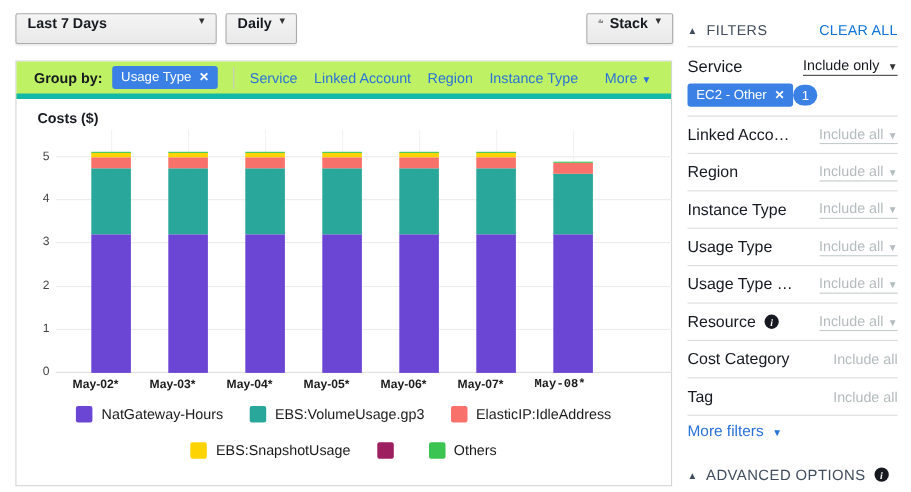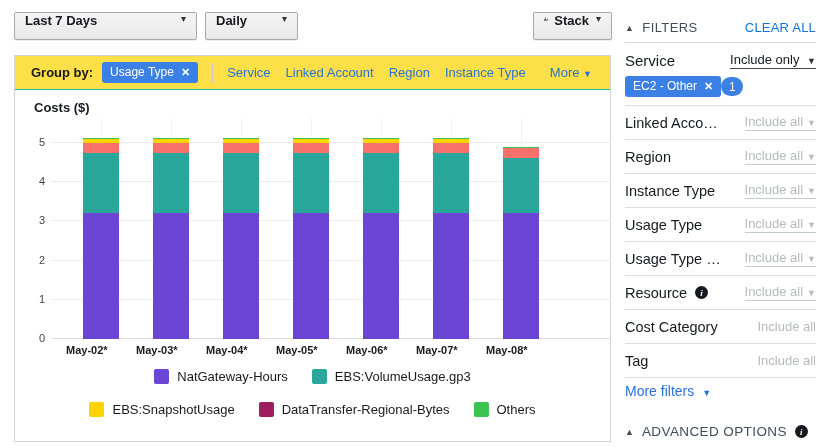--- a/index.html
+++ b/index.html
@@ -7,30 +7,30 @@
     font-family:"Liberation Sans", sans-serif; color:#16191f; }
   .page { position:relative; width:828px; height:447px; }
 
   
   .btn { position:absolute; top:12px; height:28px; background:linear-gradient(#f4f4f4,#e9e9e9);
     border:1px solid #a9a9a9; border-radius:2px; box-shadow:0 1px 1px rgba(0,0,0,.07);
     font-family:inherit; font-size:13px; font-weight:bold; color:#16191f;
     display:flex; align-items:flex-start; cursor:pointer; padding:0 10px; }
   .caret { font-size:10px; color:#333; margin-left:7px; font-weight:normal; }
   #range-btn { left:14px; width:183px; justify-content:space-between; }
-  #daily-btn { left:205px;gap:28px; }
+  #daily-btn { left:205px; }
   #stack-btn { left:533px; width:79px; }
   #stack-btn svg { margin-right:6px; }
 
   
   .card { position:absolute; left:14px; top:55px; width:597px; height:387px;
     background:#fff; border:1px solid #d5d5d5; }
 
   .groupby-bar { position:absolute; left:0; top:0; right:0; height:34px;
-    background:#fde047; border-bottom:1px solid #14b8a6;
+    background:#bef264; border-bottom:5px solid #14b8a6;
     display:flex; align-items:center; padding:0 18px 0 16px; }
   .gb-label { font-size:13px; font-weight:bold; margin-right:9px; white-space:nowrap; }
   .pill { background:#3b80e4; color:#fff; font-size:12px; border-radius:3px;
     padding:3px 8px 4px 8px; display:inline-flex; align-items:center; white-space:nowrap; cursor:pointer; }
   .pill .x { font-size:11px; font-weight:bold; margin-left:7px; cursor:pointer; }
   .vsep { width:1px; height:20px; background:#c9c9c9; margin:0 14px; flex:none; }
   .gb-link { color:#2a72d9; font-size:13px; margin-right:15px; cursor:pointer; white-space:nowrap; }
   .more-link { color:#2a72d9; font-size:13px; margin-left:auto; cursor:pointer; white-space:nowrap; }
   .more-link .dn { font-size:9px; }
 
@@ -172,41 +172,44 @@
         <div class="bar-seg" style="left: 418px; top: 97.192px; height: 59.584px; background: rgb(42, 167, 155);"></div>
         <div class="bar-seg" style="left: 418px; top: 87px; height: 10.192px; background: rgb(248, 113, 106);"></div>
         <div class="bar-seg" style="left: 418px; top: 83.472px; height: 3.528px; background: rgb(253, 212, 2);"></div>
         <div class="bar-seg" style="left: 418px; top: 82.2176px; height: 1.176px; background: rgb(60, 196, 82);"></div>
         <div class="xlabel" style="left: 401px;">May-07*</div>
         <div class="gridline-v" style="left: 506px;"></div>
         <div class="bar-seg" style="left: 488px; top: 156.776px; height: 126.224px; background: rgb(107, 70, 212);"></div>
         <div class="bar-seg" style="left: 488px; top: 101.896px; height: 54.88px; background: rgb(42, 167, 155);"></div>
         <div class="bar-seg" style="left: 488px; top: 92.096px; height: 9.8px; background: rgb(248, 113, 106);"></div>
         <div class="bar-seg" style="left: 488px; top: 90.8024px; height: 1.176px; background: rgb(60, 196, 82);"></div>
-        <div class="xlabel" style="left: 471px;">May-08*</div>
+        <div class="xlabel" style="left: 471px; font-family: Liberation Mono, monospace;">May-08*</div>
       </div>
     <div id="legend-layer">
         <div class="legend-row" style="top: 313px;">
           <div class="legend-item" style="position: relative;">
             <div class="legend-swatch" style="background: rgb(107, 70, 212);"></div>
             <span>NatGateway-Hours</span>
           </div>
           <div class="legend-item" style="position: relative;">
             <div class="legend-swatch" style="background: rgb(42, 167, 155);"></div>
             <span>EBS:VolumeUsage.gp3</span>
           </div>
+          <div class="legend-item" style="position: relative;">
+            <div class="legend-swatch" style="background: rgb(248, 113, 106);"></div>
+            <span>ElasticIP:IdleAddress</span>
+          </div>
         </div>
         <div class="legend-row" style="top: 346px;">
           <div class="legend-item" style="position: relative;">
             <div class="legend-swatch" style="background: rgb(253, 212, 2);"></div>
             <span>EBS:SnapshotUsage</span>
           </div>
           <div class="legend-item" style="position: relative;">
             <div class="legend-swatch" style="background: rgb(157, 31, 96);"></div>
-            <span>DataTransfer-Regional-Bytes</span>
           </div>
           <div class="legend-item" style="position: relative;">
             <div class="legend-swatch" style="background: rgb(60, 196, 82);"></div>
             <span>Others</span>
           </div>
         </div>
       </div>
   </div>
 
   <div class="sidebar">

